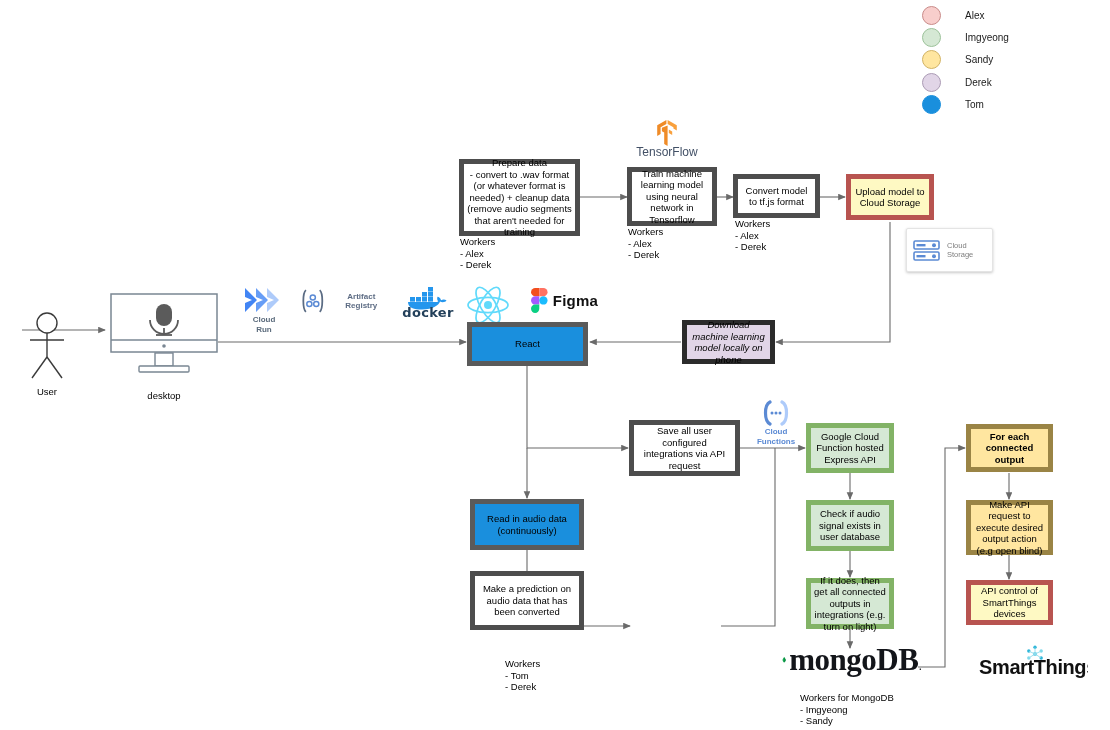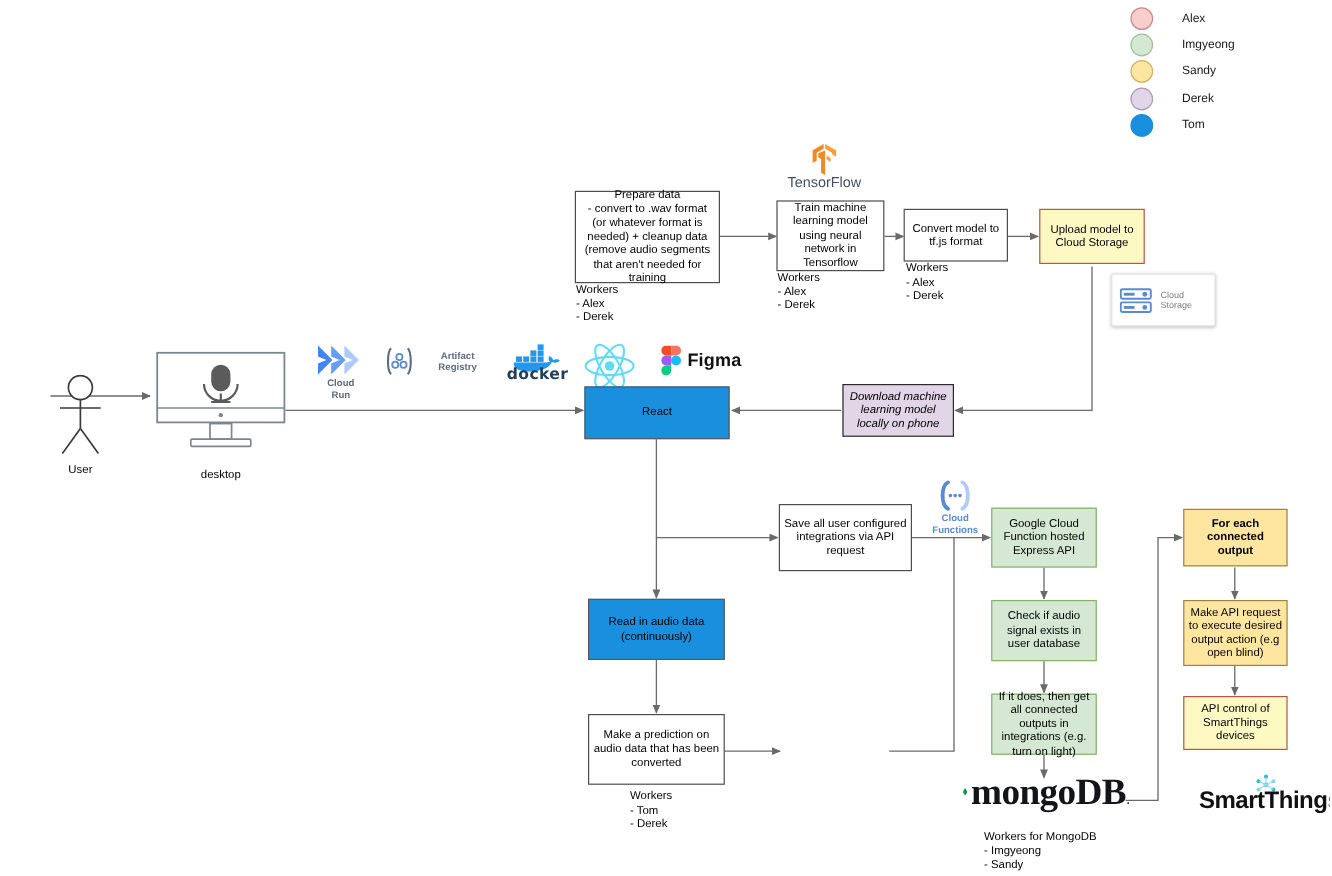--- a/index.html
+++ b/index.html
@@ -11,41 +11,40 @@
   body {
     font-family: "Liberation Sans", sans-serif;
     color: #000000;
   }
   #canvas {
     position: relative;
     width: 1088px;
     height: 730px;
     overflow: hidden;
     background: #ffffff;
-    margin-left: 20px;
   }
   #edges {
     position: absolute;
     left: 0;
     top: 0;
     width: 1110px;
     height: 730px;
     pointer-events: none;
   }
   .node {
     position: absolute;
     box-sizing: border-box;
     display: flex;
     align-items: center;
     justify-content: center;
     text-align: center;
     font-size: 9.5px;
     line-height: 11.5px;
     padding: 2px 3px;
-    border: 1px solid #14532d;
+    border: 5px solid #14532d;
     background: #ffffff;
     color: #000000;
     white-space: pre-line;
   }
   .node.pink   { background: #fef9c3; border-color: #b85450; }
   .node.green  { background: #d5e8d4; border-color: #82b366; }
   .node.yellow { background: #ffe6a0; border-color: #9a8445; }
   .node.purple { background: #e1d5e7; border-color: #2b2b2b; }
   .node.blue   { background: #1a8fdd; border-color: #5a5a5a; color:#000; }
   .node.plain  { background: #ffffff; border-color: #4d4d4d; }
@@ -347,21 +346,21 @@
     <div class="logo-cap cf-cap">Cloud
 Functions</div>
   </div>
 
   <div class="node green" style="left:806px;top:423px;width:88px;height:50px;">Google Cloud Function hosted Express API</div>
   <div class="node green" style="left:806px;top:578px;width:88px;height:51px;">If it does, then get all connected outputs in integrations (e.g. turn on light)</div>
   <div class="node green" style="left:806px;top:500px;width:88px;height:51px;">Check if audio signal exists in user database</div>
 
   <div class="node blue" style="left:470px;top:499px;width:114px;height:51px;">Read in audio data (continuously)</div>
 
-  <div class="node plain" style="left:470px;top:595px;width:114px;height:59px;">Make a prediction on audio data that has been converted</div>
+  <div class="node plain" style="left:470px;top:571px;width:114px;height:59px;">Make a prediction on audio data that has been converted</div>
   <div class="worker-note" style="left:505px;top:658px;">Workers
 - Tom
 - Derek</div>
 
 
   <div class="node yellow" style="left:966px;top:424px;width:87px;height:48px;font-weight:bold;">For each connected output</div>
   <div class="node yellow" style="left:966px;top:500px;width:87px;height:55px;">Make API request to execute desired output action (e.g open blind)</div>
   <div class="node pink" style="left:966px;top:580px;width:87px;height:45px;">API control of SmartThings devices</div>
 
   <div class="logo-wrap" style="left:782px;top:643px;width:140px;flex-direction:row;align-items:center;">

